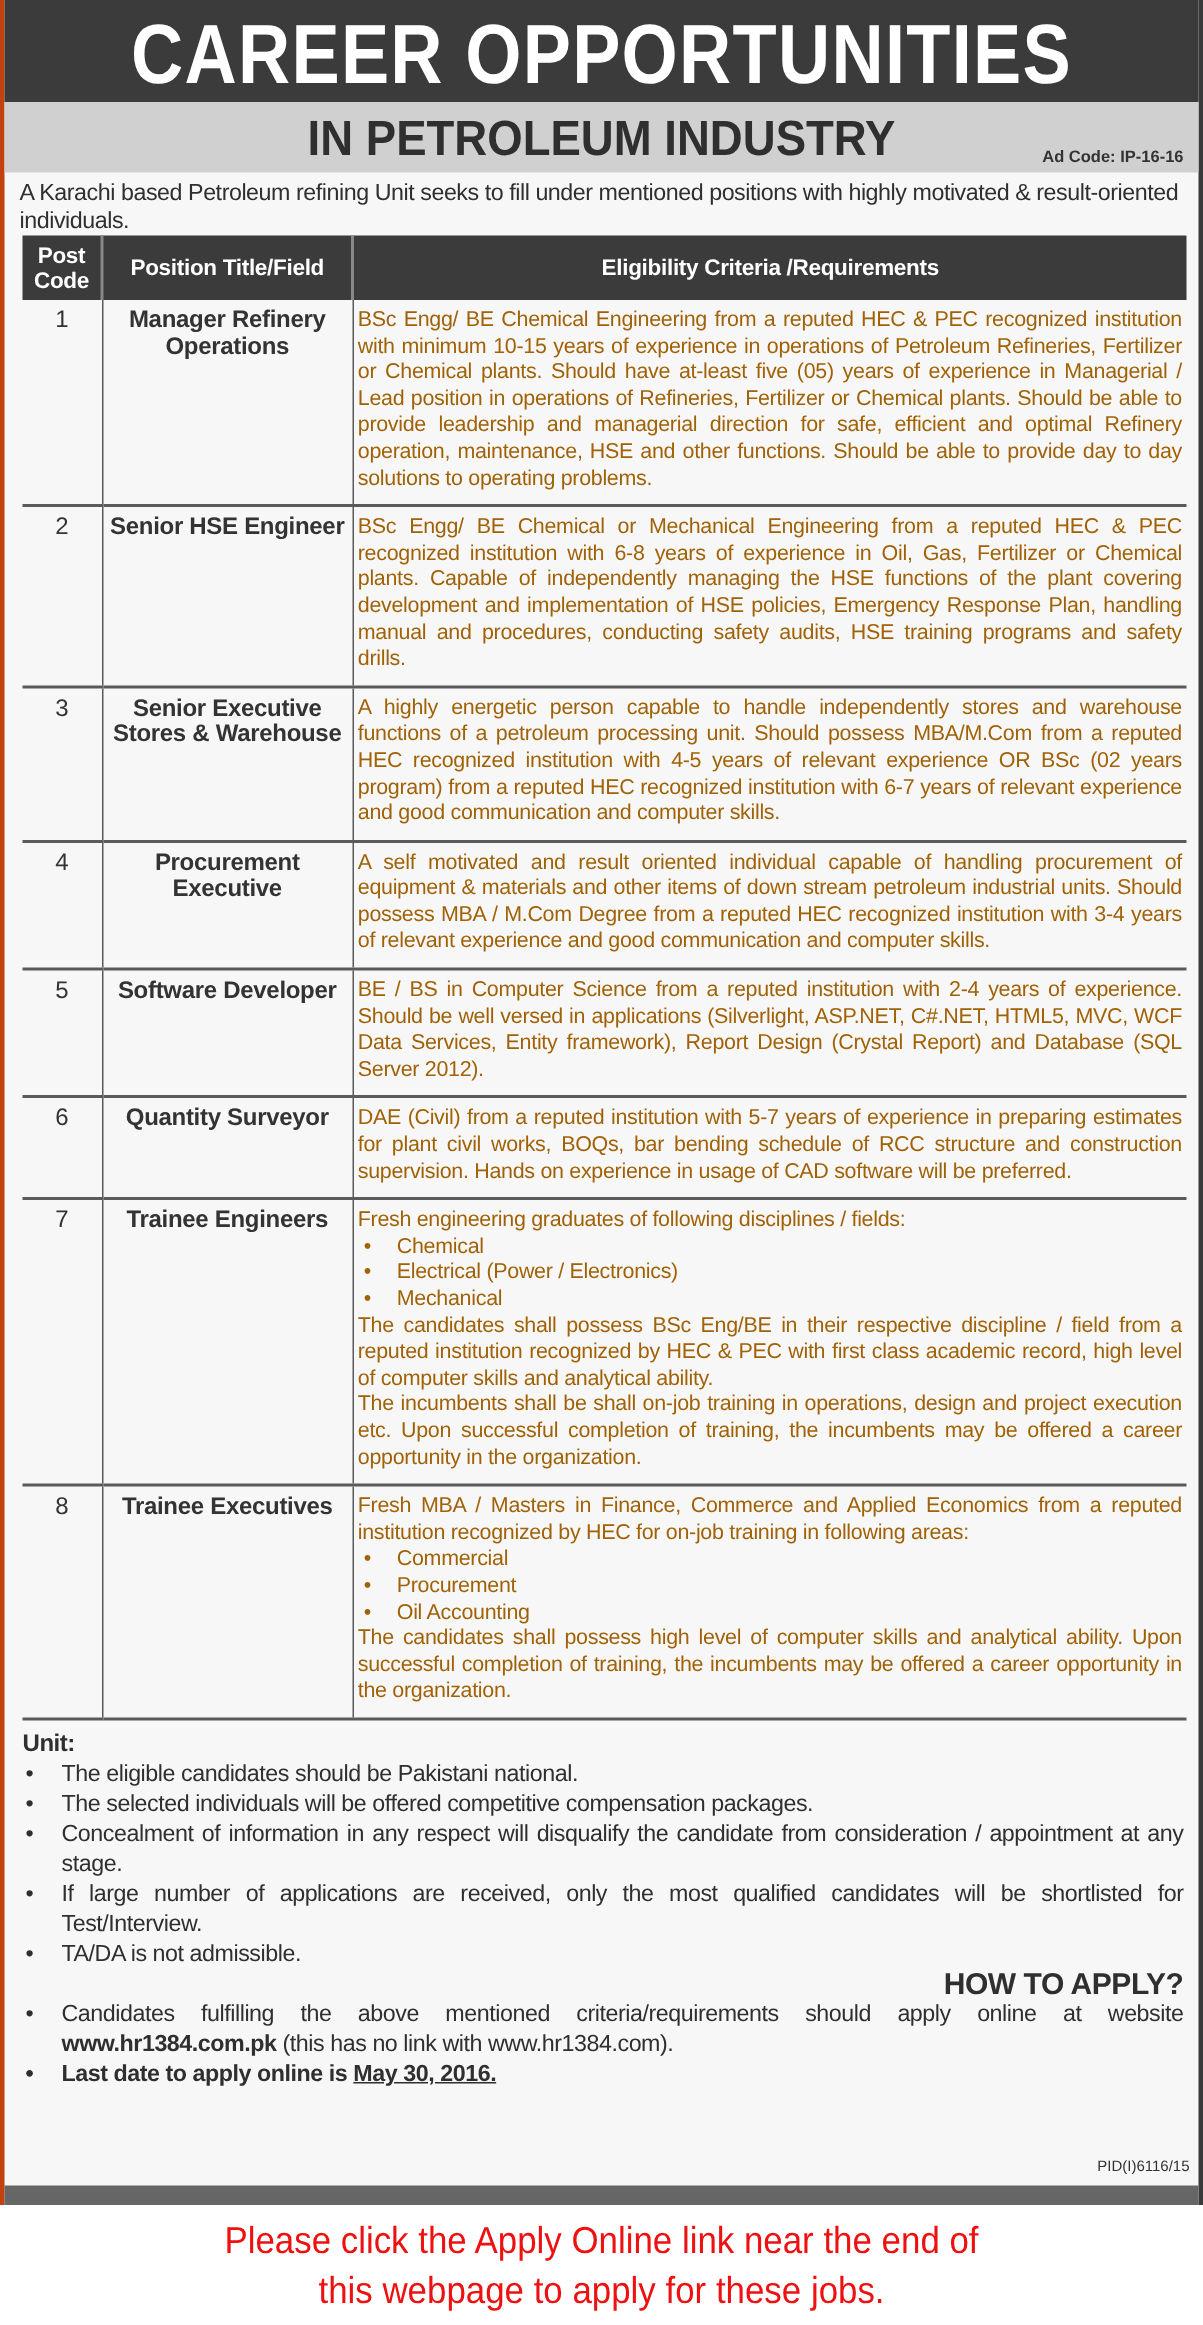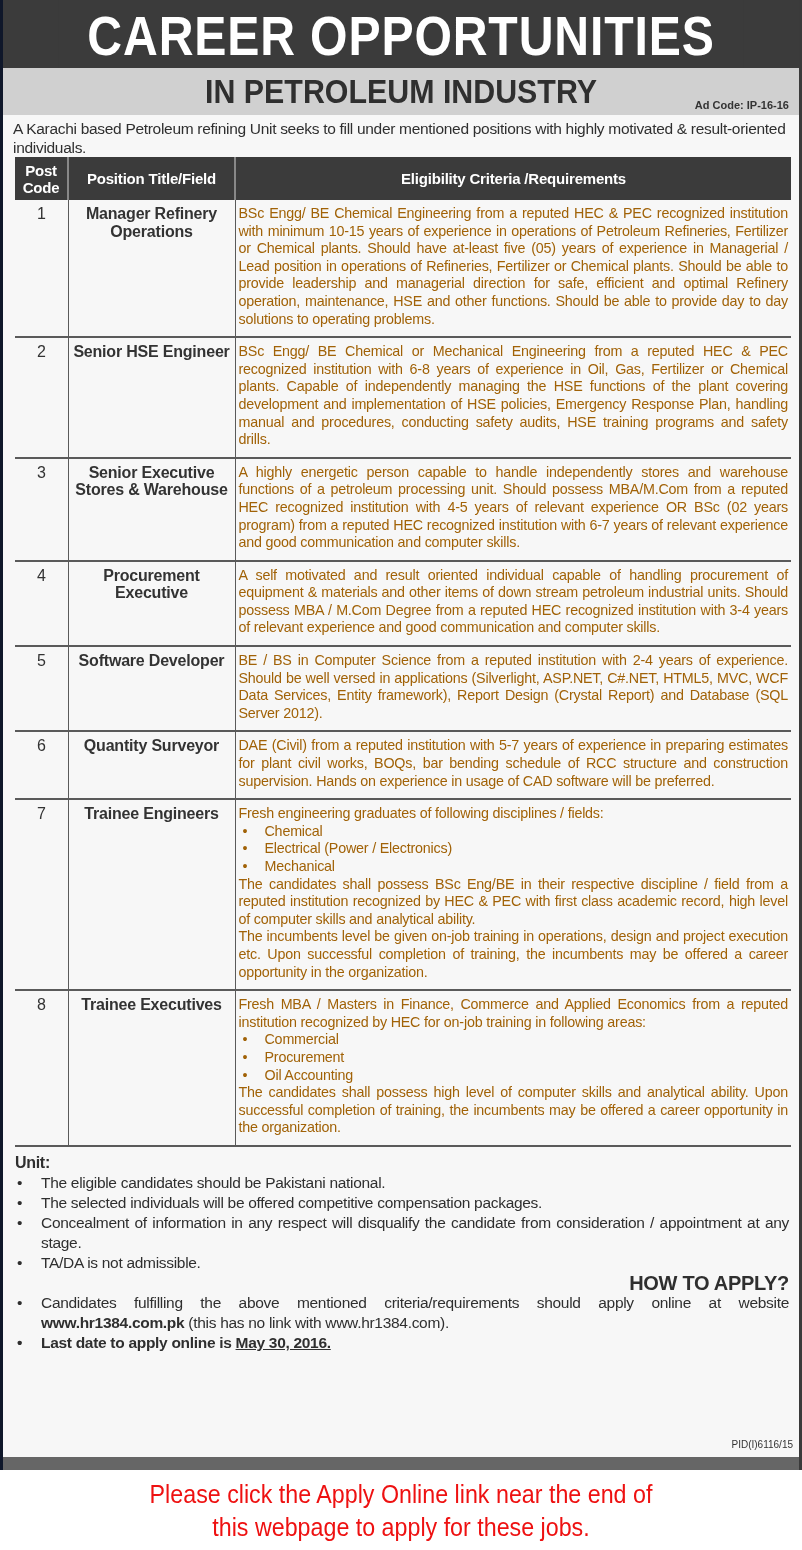--- a/index.html
+++ b/index.html
@@ -4,21 +4,21 @@
 <style>
   * { box-sizing: border-box; margin: 0; padding: 0; }
   html, body { width: 802px; background: #ffffff; }
   body { font-family: "Liberation Sans", sans-serif; color: #2b2b2b; }
 
   .ad {
     position: relative;
     width: 802px;
     height: 1470px;
     background: #f7f7f7;
-    border-left: 3px solid #0f172a;
+    border-left: 3px solid #c2410c;
     border-right: 3px solid #3a3a3a;
   }
   .title-bar {
     height: 68px;
     background: #3b3b3b;
     color: #ffffff;
     text-align: center;
     font-weight: bold;
     font-size: 56px;
     line-height: 72px;
@@ -165,21 +165,21 @@
         <td class="code">7</td>
         <td class="pos">Trainee Engineers</td>
         <td class="crit">
           <div>Fresh engineering graduates of following disciplines / fields:</div>
           <ul class="bullets">
             <li>Chemical</li>
             <li>Electrical (Power / Electronics)</li>
             <li>Mechanical</li>
           </ul>
           <div>The candidates shall possess BSc Eng/BE in their respective discipline / field from a reputed institution recognized by HEC &amp; PEC with first class academic record, high level of computer skills and analytical ability.</div>
-          <div>The incumbents level be given on-job training in operations, design and project execution etc. Upon successful completion of training, the incumbents may be offered a career opportunity in the organization.</div>
+          <div>The incumbents shall be shall on-job training in operations, design and project execution etc. Upon successful completion of training, the incumbents may be offered a career opportunity in the organization.</div>
         </td>
       </tr>
       <tr>
         <td class="code" style="height:145px">8</td>
         <td class="pos">Trainee Executives</td>
         <td class="crit">
           <div>Fresh MBA / Masters in Finance, Commerce and Applied Economics from a reputed institution recognized by HEC for on-job training in following areas:</div>
           <ul class="bullets">
             <li>Commercial</li>
             <li>Procurement</li>
@@ -190,20 +190,21 @@
       </tr>
     </tbody>
   </table>
 
   <div class="notes">
     <div class="note-heading">Unit:</div>
     <ul>
       <li>The eligible candidates should be Pakistani national.</li>
       <li>The selected individuals will be offered competitive compensation packages.</li>
       <li>Concealment of information in any respect will disqualify the candidate from consideration / appointment at any stage.</li>
+      <li>If large number of applications are received, only the most qualified candidates will be shortlisted for Test/Interview.</li>
       <li>TA/DA is not admissible.</li>
     </ul>
     <div class="how-heading">HOW TO APPLY?</div>
     <ul>
       <li>
         <span>Candidates fulfilling the above mentioned criteria/requirements should apply online at website </span><span class="bold">www.hr1384.com.pk</span><span> (this has no link with www.hr1384.com).</span>
       </li>
       <li class="bold">
         <span>Last date to apply online is </span><span class="underline">May 30, 2016.</span>
       </li>

